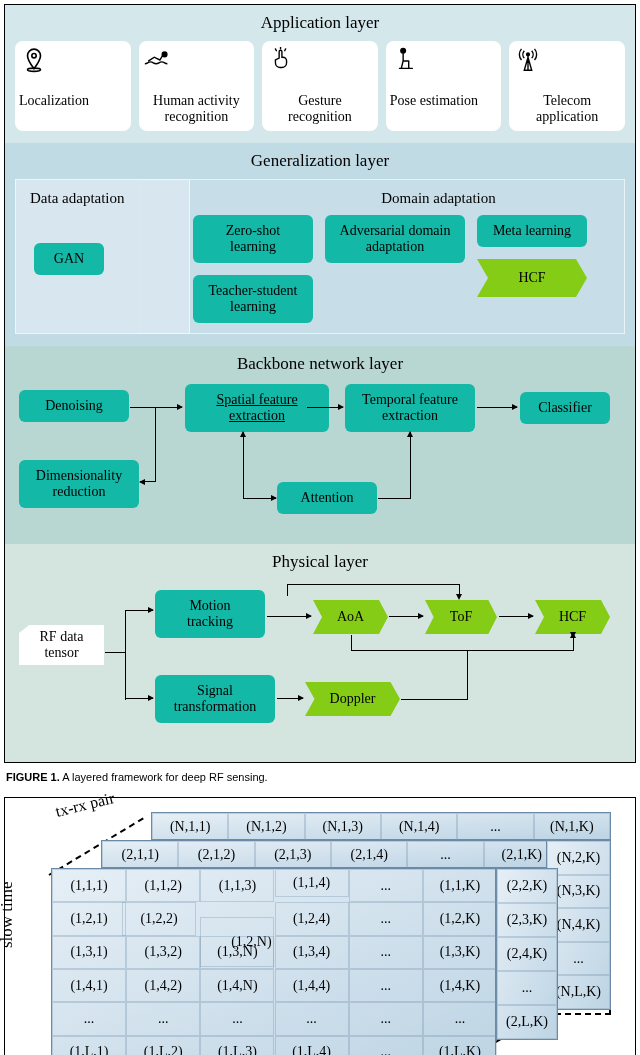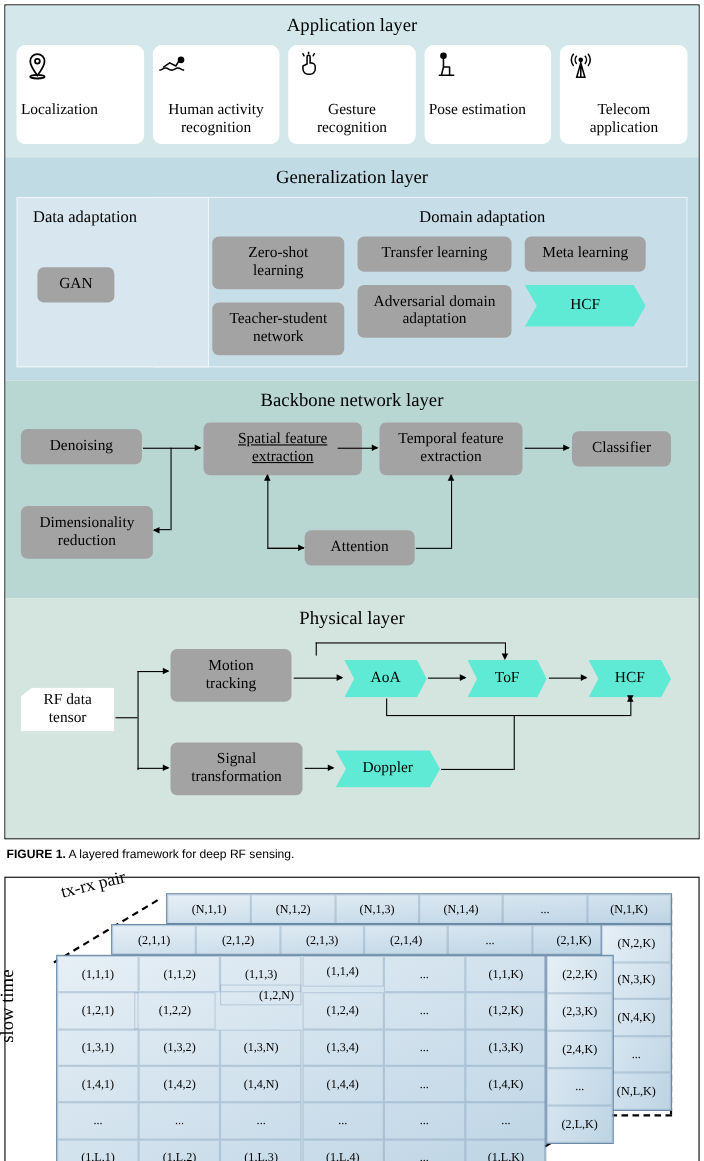--- a/index.html
+++ b/index.html
@@ -20,43 +20,43 @@
   .app-box { background: #fff; border-radius: 8px; padding: 6px 4px; text-align: center; font-size: 14px; flex: 1; display: flex; flex-direction: column; align-items: flex-start; gap: 20px; }
   .app-box svg { width: 30px; height: 26px; }
 
   .gen-inner { display: flex; gap: 0; }
   .gen-group { border: 1px solid rgba(255,255,255,0.6); padding: 6px 0 10px 8px; }
   .gen-group.da { background: rgba(217,231,239,0.9); flex: 0 0 175px; }
   .gen-group.dom { background: rgba(200,222,232,0.8); flex: 1; margin-left: -50px; padding-left:52px;}
   .gen-group-title { font-size: 15px; margin: 4px 0 8px 0; }
   .gen-group.da .gen-group-title { text-align: left; padding-left:6px; }
   .gen-group.dom .gen-group-title { text-align: center; }
-  .rbox { background: #a3a3a3; border-radius: 6px; padding: 8px 10px; font-size: 14px; text-align: center; display:flex; align-items:center; justify-content:center; }
-  .hexbox { background:#5eead4; font-size:14px; padding:8px 14px; text-align:center; display:flex; align-items:center; justify-content:center; clip-path: polygon(0 0, 90% 0, 100% 50%, 90% 100%, 0 100%, 10% 50%); }
+  .rbox { background: #14b8a6; border-radius: 6px; padding: 8px 10px; font-size: 14px; text-align: center; display:flex; align-items:center; justify-content:center; }
+  .hexbox { background:#84cc16; font-size:14px; padding:8px 14px; text-align:center; display:flex; align-items:center; justify-content:center; clip-path: polygon(0 0, 90% 0, 100% 50%, 90% 100%, 0 100%, 10% 50%); }
   .inbox-left { clip-path: polygon(0 0, 100% 0, 100% 100%, 0 100%, 10% 50%); }
 
   
   .flow { position: relative; height: 150px; }
   .flow .rbox { position:absolute; }
   .arrow-h { position:absolute; height:1px; background:#000; }
   .arrow-h::after { content:""; position:absolute; right:-1px; top:-3px; border-left:6px solid #000; border-top:3.5px solid transparent; border-bottom:3.5px solid transparent; }
   .line-v { position:absolute; width:1px; background:#000; }
   .arrow-up::after { content:""; position:absolute; left:-3px; top:-1px; border-bottom:6px solid #000; border-left:3.5px solid transparent; border-right:3.5px solid transparent; }
 
   
   .pflow { position:relative; height:170px; }
   .pflow .rbox, .pflow .databox, .pflow .hexbox { position:absolute; }
   .databox { background:#fff; font-size:14px; text-align:center; padding:8px 10px; clip-path: polygon(12% 0, 100% 0, 100% 100%, 0 100%, 0 20%); display:flex; align-items:center; justify-content:center;}
 
   
   .tensor-wrap { position:relative; padding: 18px 12px 10px 36px; }
   .grid3d { position:relative; width: 560px; height: 270px; margin-left:10px;}
   .face { position:absolute; border:1px solid #6a8aa8; }
   .front { background: linear-gradient(to bottom right, #e6eff6, #bdd4e4); }
-  .cell { position:absolute; font-size:11px; text-align:center; display:flex; align-items:center; justify-content:center; border:0.5px solid rgba(120,150,175,0.35); font-family:"Times New Roman",serif;}
+  .cell { position:absolute; font-size:14px; text-align:center; display:flex; align-items:center; justify-content:center; border:0.5px solid rgba(120,150,175,0.35); font-family:"Times New Roman",serif;}
   .axis-label { position:absolute; font-size:17px; font-family:"Times New Roman",serif; }
   .slow-time { left:-8px; top:150px; transform: rotate(-90deg); transform-origin:left top; }
   .txrx { left: 50px; top: -2px; transform: rotate(-14deg); font-size:16px;}
   .dash { position:absolute; border-top:2px dashed #000; }
   .dashv { position:absolute; border-left:2px dashed #000; }
   .dashd { position:absolute; border-top:2px dashed #000; transform-origin:left center;}
 </style>
 </head>
 <body>
 
@@ -111,24 +111,23 @@
       <div class="gen-group da" style="z-index:2; position:relative;">
         <div class="gen-group-title">Data adaptation</div>
         <div style="height:18px"></div>
         <div class="rbox" style="width:70px; margin:10px 0 10px 10px;">GAN</div>
       </div>
       <div class="gen-group dom" style="z-index:1; position:relative;">
         <div class="gen-group-title" style="padding-left:60px;">Domain adaptation</div>
         <div style="display:flex; gap:12px;">
           <div style="display:flex; flex-direction:column; gap:12px; width:120px;">
             <div class="rbox">Zero-shot learning</div>
-            <div class="rbox">Teacher-student network</div>
+            <div class="rbox">Teacher-student learning</div>
           </div>
           <div style="display:flex; flex-direction:column; gap:12px; width:140px;">
-            <div class="rbox">Transfer learning</div>
             <div class="rbox">Adversarial domain adaptation</div>
           </div>
           <div style="display:flex; flex-direction:column; gap:12px; width:110px;">
             <div class="rbox">Meta learning</div>
             <div class="hexbox" style="height:38px;">HCF</div>
           </div>
         </div>
       </div>
     </div>
   </div>
@@ -255,21 +254,21 @@
       <div class="face front" style="left:0px; top:52px; width:445px; height:200px;">
         <div id="frontgrid" style="position:relative; width:100%; height:100%;">
             <div class="cell" style="left: 0px; top: 0px; width: 74.1667px; height: 33.3333px;">(1,1,1)</div>
             <div class="cell" style="left: 74.1667px; top: 0px; width: 74.1667px; height: 33.3333px;">(1,1,2)</div>
             <div class="cell" style="left: 148.333px; top: 0px; width: 74.1667px; height: 33.3333px;">(1,1,3)</div>
             <div class="cell" style="left: 222.5px; top: 0px; width: 74.1667px; height: 28px;">(1,1,4)</div>
             <div class="cell" style="left: 296.667px; top: 0px; width: 74.1667px; height: 33.3333px;">...</div>
             <div class="cell" style="left: 370.833px; top: 0px; width: 74.1667px; height: 33.3333px;">(1,1,K)</div>
             <div class="cell" style="left: 0px; top: 33.3333px; width: 74.1667px; height: 33.3333px;">(1,2,1)</div>
             <div class="cell" style="left: 70px; top: 33.3333px; width: 74.1667px; height: 33.3333px;">(1,2,2)</div>
-            <div class="cell" style="left: 148.333px; top: 26px; width: 74.1667px; height: 19px; padding-left: 28px;">(1,2,N)</div>
+            <div class="cell" style="left: 148.333px; top: 48px; width: 74.1667px; height: 50px; padding-left: 28px;">(1,2,N)</div>
             <div class="cell" style="left: 222.5px; top: 33.3333px; width: 74.1667px; height: 33.3333px;">(1,2,4)</div>
             <div class="cell" style="left: 296.667px; top: 33.3333px; width: 74.1667px; height: 33.3333px;">...</div>
             <div class="cell" style="left: 370.833px; top: 33.3333px; width: 74.1667px; height: 33.3333px;">(1,2,K)</div>
             <div class="cell" style="left: 0px; top: 66.6667px; width: 74.1667px; height: 33.3333px;">(1,3,1)</div>
             <div class="cell" style="left: 74.1667px; top: 66.6667px; width: 74.1667px; height: 33.3333px;">(1,3,2)</div>
             <div class="cell" style="left: 148.333px; top: 66.6667px; width: 74.1667px; height: 33.3333px;">(1,3,N)</div>
             <div class="cell" style="left: 222.5px; top: 66.6667px; width: 74.1667px; height: 33.3333px;">(1,3,4)</div>
             <div class="cell" style="left: 296.667px; top: 66.6667px; width: 74.1667px; height: 33.3333px;">...</div>
             <div class="cell" style="left: 370.833px; top: 66.6667px; width: 74.1667px; height: 33.3333px;">(1,3,K)</div>
             <div class="cell" style="left: 0px; top: 100px; width: 74.1667px; height: 33.3333px;">(1,4,1)</div>

